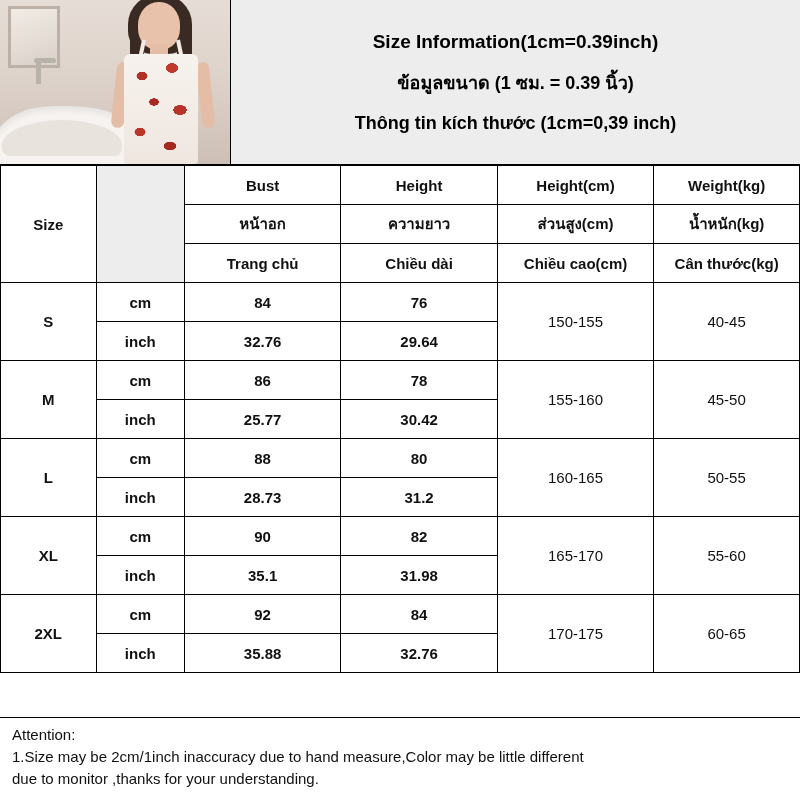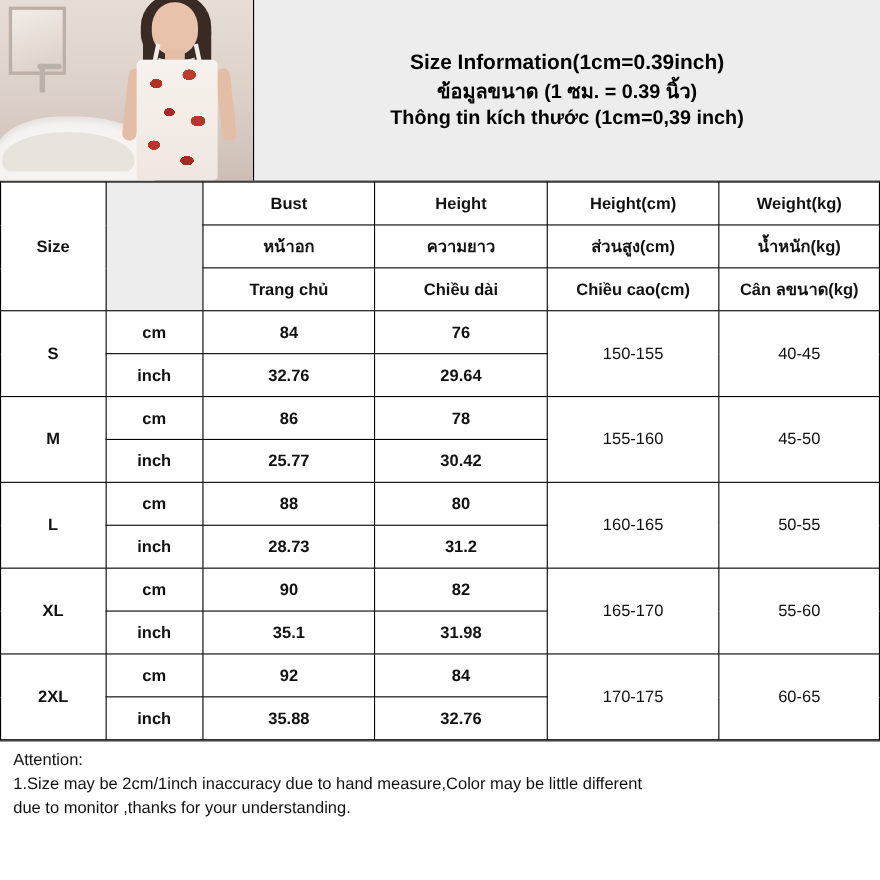--- a/index.html
+++ b/index.html
@@ -118,21 +118,21 @@
   }
 
   .title-box {
     flex: 1 1 auto;
     height: 164px;
     background: #ededed;
     display: flex;
     flex-direction: column;
     align-items: center;
     justify-content: center;
-    gap: 0;
+    gap: 16px;
     box-sizing: border-box;
     padding: 0 8px;
   }
   .title-box .t {
     font-weight: bold;
     font-size: 19px;
     color: #000;
     text-align: center;
     line-height: 1.35;
   }
@@ -176,20 +176,21 @@
   td.num { font-size: 16px; font-weight: bold; }
   td.tall { font-size: 16px; margin-top: 36px; }
 
   
   .attention {
     width: 800px;
     box-sizing: border-box;
     border-top: 1px solid #000;
     padding: 6px 12px 10px 12px;
     background: #fff;
+    margin-top: 44px;
   }
   .attention .line {
     font-size: 15px;
     line-height: 1.45;
     color: #111;
     white-space: pre-wrap;
   }
 </style>
 </head>
 <body>
@@ -246,21 +247,21 @@
       <tr>
         <td class="head-cell">หน้าอก</td>
         <td class="head-cell">ความยาว</td>
         <td class="head-cell">ส่วนสูง(cm)</td>
         <td class="head-cell">น้ำหนัก(kg)</td>
       </tr>
       <tr>
         <td class="head-cell">Trang chủ</td>
         <td class="head-cell">Chiều dài</td>
         <td class="head-cell">Chiều cao(cm)</td>
-        <td class="head-cell">Cân ลขนาด(kg)</td>
+        <td class="head-cell">Cân thước(kg)</td>
       </tr>
 
       <tr>
         <td class="size-label" rowspan="2">S</td>
         <td class="unit-cell">cm</td>
         <td class="num">84</td>
         <td class="num">76</td>
         <td class="tall" rowspan="2">150-155</td>
         <td class="tall" rowspan="2">40-45</td>
       </tr>

